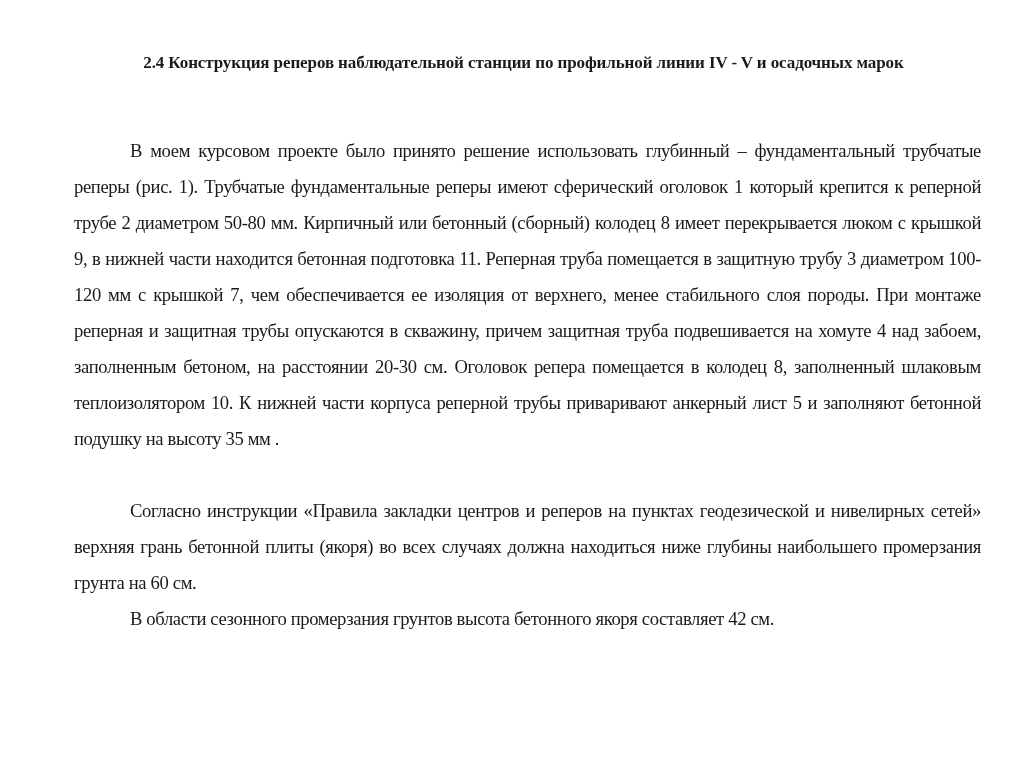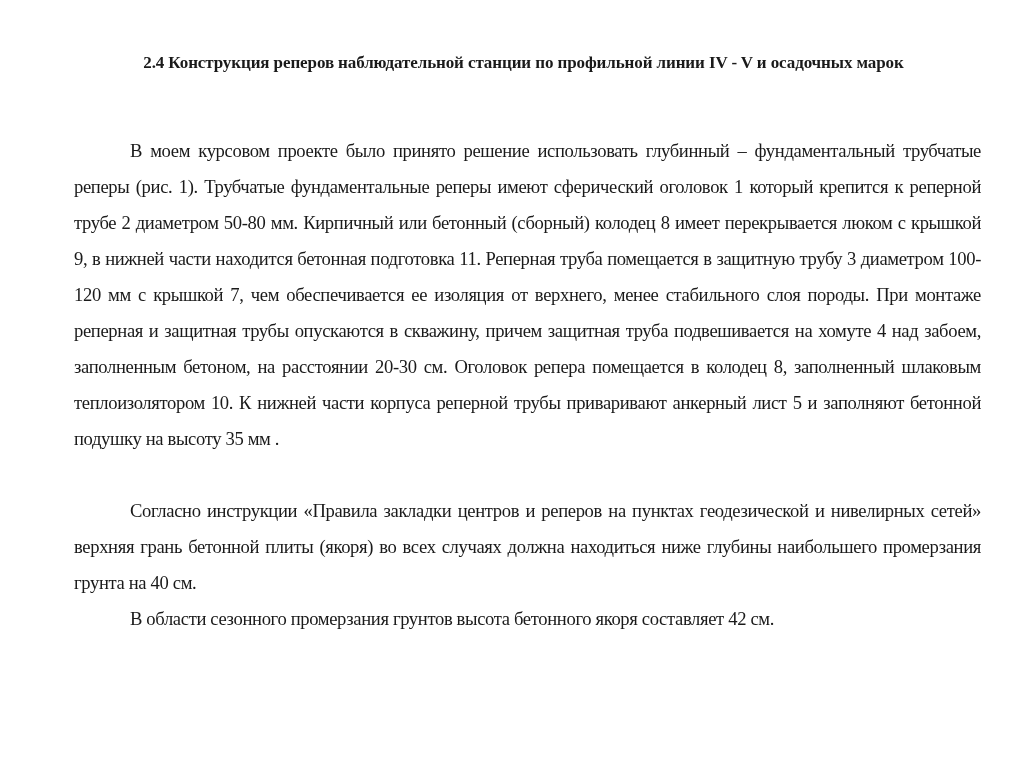--- a/index.html
+++ b/index.html
@@ -50,16 +50,16 @@
     .p3 { top: 585px; }
   </style>
 </head>
 <body>
 
 <div class="page">
   <h2 class="title">2.4 Конструкция реперов наблюдательной станции по профильной линии IV - V и осадочных марок</h2>
 
   <p class="para p1">В моем курсовом проекте было принято решение использовать глубинный – фундаментальный трубчатые реперы (рис. 1). Трубчатые фундаментальные реперы имеют сферический оголовок 1 который крепится к реперной трубе 2 диаметром 50-80 мм. Кирпичный или бетонный (сборный) колодец 8 имеет перекрывается люком с крышкой 9, в нижней части находится бетонная подготовка 11.  Реперная труба помещается в защитную трубу 3 диаметром 100-120 мм с крышкой 7, чем обеспечивается ее изоляция от верхнего, менее стабильного слоя породы. При монтаже реперная и защитная трубы опускаются в скважину, причем защитная труба подвешивается на хомуте 4 над забоем, заполненным бетоном, на расстоянии 20-30 см. Оголовок репера помещается в колодец 8, заполненный шлаковым теплоизолятором 10. К нижней части корпуса реперной трубы приваривают анкерный лист 5 и заполняют бетонной подушку на высоту 35 мм .</p>
 
-  <p class="para p2">Согласно инструкции «Правила закладки центров и реперов на пунктах геодезической и нивелирных сетей» верхняя грань бетонной плиты (якоря) во всех случаях должна находиться ниже глубины наибольшего промерзания грунта на 40 см.</p>
+  <p class="para p2">Согласно инструкции «Правила закладки центров и реперов на пунктах геодезической и нивелирных сетей» верхняя грань бетонной плиты (якоря) во всех случаях должна находиться ниже глубины наибольшего промерзания грунта на 60 см.</p>
 
   <p class="para p3">В области сезонного промерзания грунтов высота бетонного якоря составляет 42 см.</p>
 </div>
 
 </body></html>

